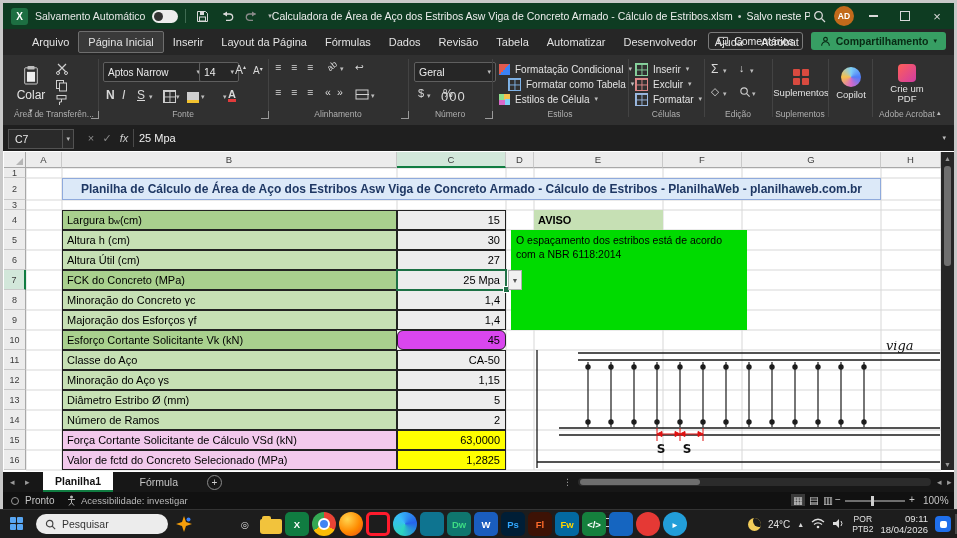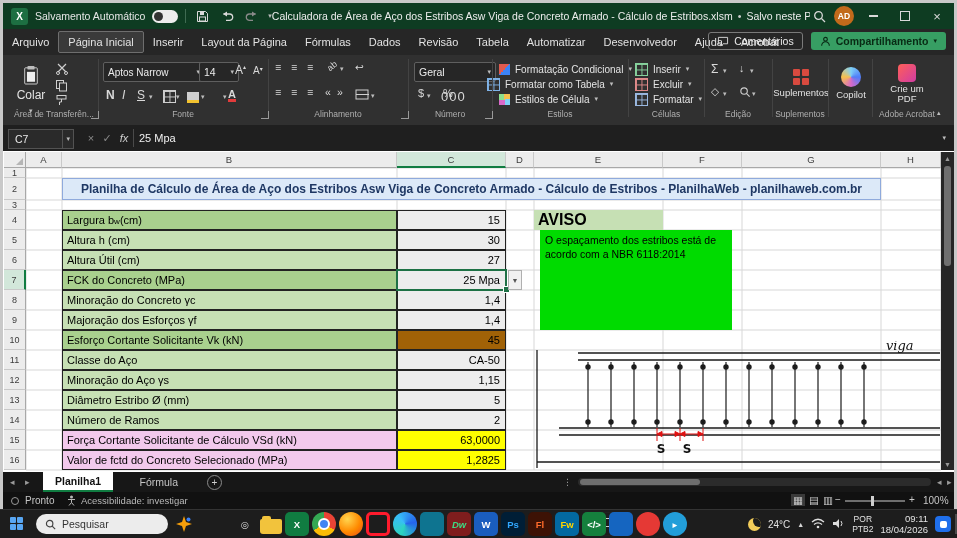--- a/index.html
+++ b/index.html
@@ -26,21 +26,21 @@
   .tb-title .dot{margin:0 5px;color:#cfcfcf}
   .tb-right{display:flex;align-items:center;gap:6px;padding-right:4px;flex:0 0 auto}
   .avatar{width:20px;height:20px;border-radius:50%;background:#c26a1b;color:#fff;font-size:8.5px;
     font-weight:bold;display:flex;align-items:center;justify-content:center}
   .winbtn{width:26px;height:22px;display:flex;align-items:center;justify-content:center;color:#d9d9d9;font-size:13px}
   .min-g{width:9px;height:1.5px;background:#d9d9d9;display:block}
   .max-g{width:8px;height:8px;border:1.2px solid #d9d9d9;display:block}
 
   
   .menubar{position:absolute;left:3px;right:3px;top:29px;height:26px;background:#262626;color:#e2e2e2}
-  .menu-tabs{display:flex;align-items:center;height:100%;padding-left:0;font-size:11px}
+  .menu-tabs{display:flex;align-items:center;height:100%;padding-left:20px;font-size:11px}
   .mtab{padding:4px 9px;white-space:nowrap}
   .mtab.active{background:#3a3a3a;border:1px solid #6e6e6e;border-radius:2px}
   .mbar-right{position:absolute;right:8px;top:3px;display:flex;gap:8px;align-items:center}
   .btn-comments{display:flex;gap:5px;align-items:center;border:1px solid #7a7a7a;border-radius:3px;
     padding:2px 8px;font-size:10.5px;color:#e8e8e8}
   .btn-share{display:flex;gap:5px;align-items:center;background:#379e63;border-radius:3px;
     padding:3px 9px;font-size:10.5px;color:#08२10f;color:#082a14;font-weight:bold}
   .btn-share .car{font-size:7px}
 
   
@@ -90,23 +90,23 @@
   .corner{position:absolute;left:1px;top:1px;width:22px;height:16px;background:#ececec;border-right:1px solid #a8a8a8;border-bottom:1px solid #a8a8a8;box-sizing:border-box}
   .corner::after{content:"";position:absolute;right:2px;bottom:2px;border-left:7px solid transparent;border-bottom:7px solid #b5b5b5}
   .banner{position:absolute;left:59px;top:27px;width:819px;height:22px;box-sizing:border-box;
     border:1px solid #8FAADC;color:#1F3864;font-size:12px;font-weight:600;
     display:flex;align-items:center;justify-content:center;white-space:nowrap;overflow:hidden}
   .tl{position:absolute;left:59px;width:335px;height:20px;box-sizing:border-box;border:1px solid #222;
     font-size:11px;color:#000;display:flex;align-items:center;padding-left:4px;white-space:nowrap;overflow:hidden}
   .tv{position:absolute;left:394px;width:109px;height:20px;box-sizing:border-box;border:1px solid #222;
     font-size:11px;color:#000;display:flex;align-items:center;justify-content:flex-end;padding-right:5px}
   .sub{font-size:8px;align-self:flex-end;padding-bottom:3px}
-  .aviso{position:absolute;left:531px;top:59px;width:129px;height:20px;font-size:16px;font-weight:bold;
+  .aviso{position:absolute;left:531px;top:59px;width:129px;height:20px;font-size:11px;font-weight:bold;
     color:#000;display:flex;align-items:center;padding-left:4px;box-sizing:border-box}
-  .greenbox{position:absolute;left:537px;top:79px;width:192px;height:100px;box-sizing:border-box;
+  .greenbox{position:absolute;left:508px;top:79px;width:236px;height:100px;box-sizing:border-box;
     padding:3px 5px;font-size:10.5px;color:#052e05;line-height:1.35;color:#000}
   .selbox{position:absolute;left:393px;top:118px;width:111px;height:22px;border:2px solid #1E7145;box-sizing:border-box;pointer-events:none}
   .fillhandle{position:absolute;left:500px;top:135px;width:5px;height:5px;background:#1E7145;border:1px solid #fff}
   .dropbtn{position:absolute;left:505px;top:119px;width:14px;height:20px;background:#f1f1f1;border:1px solid #b0b0b0;
     box-sizing:border-box;display:flex;align-items:center;justify-content:center;font-size:7px;color:#555}
   .vscroll{position:absolute;left:938px;top:1px;width:13px;height:318px;background:#262626}
   .vscroll .arr{position:absolute;left:0;width:13px;height:12px;color:#9a9a9a;font-size:7px;display:flex;align-items:center;justify-content:center}
   .vthumb{position:absolute;left:3px;top:14px;width:7px;height:100px;background:#6f6f6f;border-radius:3px}
   .slab{font:600 12px "DejaVu Sans",sans-serif;fill:#111}
   .viga{font:italic 13px "DejaVu Serif",serif;fill:#111}
@@ -324,21 +324,21 @@
   <span class="abs car" style="left:424px;top:37px">▾</span>
   <span class="abs ric" style="left:440px;top:32px;font-size:11px">%</span>
   <span class="abs ric" style="left:438px;top:34px;font-size:13px;letter-spacing:1px">000</span>
 
   
   <div class="styrow" style="left:496px;top:7px">
     <span class="cfic"></span>
     <span>Formatação Condicional</span>
       <span class="car">▾</span>
   </div>
-  <div class="styrow" style="left:484px;top:22px">
+  <div class="styrow" style="left:505px;top:22px">
     <span class="mgrid" style="--c:#7fb3e8"></span>
     <span>Formatar como Tabela</span>
       <span class="car">▾</span>
   </div>
   <div class="styrow" style="left:496px;top:37px">
     <span class="csic"></span>
     <span>Estilos de Célula</span>
       <span class="car">▾</span>
   </div>
 
@@ -495,21 +495,21 @@
       <div class="tv" style="top: 79px; background: rgb(237, 237, 237);">30</div>
       <div class="tl" style="top: 99px; background: rgb(198, 224, 180);">Altura Útil (cm)</div>
       <div class="tv" style="top: 99px; background: rgb(237, 237, 237);">27</div>
       <div class="tl" style="top: 119px; background: rgb(169, 208, 142);">FCK do Concreto (MPa)</div>
       <div class="tv" style="top: 119px; background: rgb(237, 237, 237);">25 Mpa</div>
       <div class="tl" style="top: 139px; background: rgb(198, 224, 180);">Minoração do Concreto γc</div>
       <div class="tv" style="top: 139px; background: rgb(237, 237, 237);">1,4</div>
       <div class="tl" style="top: 159px; background: rgb(198, 224, 180);">Majoração dos Esforços γf</div>
       <div class="tv" style="top: 159px; background: rgb(237, 237, 237);">1,4</div>
       <div class="tl" style="top: 179px; background: rgb(169, 208, 142);">Esforço Cortante Solicitante Vk (kN)</div>
-      <div class="tv" style="top: 179px; background: #a16207;">45</div>
+      <div class="tv" style="top: 179px; background: #d946ef; border-radius: 6px;">45</div>
       <div class="tl" style="top: 199px; background: rgb(198, 224, 180);">Classe do Aço</div>
       <div class="tv" style="top: 199px; background: rgb(237, 237, 237);">CA-50</div>
       <div class="tl" style="top: 219px; background: rgb(198, 224, 180);">Minoração do Aço γs</div>
       <div class="tv" style="top: 219px; background: rgb(237, 237, 237);">1,15</div>
       <div class="tl" style="top: 239px; background: rgb(198, 224, 180);">Diâmetro Estribo Ø (mm)</div>
       <div class="tv" style="top: 239px; background: rgb(237, 237, 237);">5</div>
       <div class="tl" style="top: 259px; background: rgb(198, 224, 180);">Número de Ramos</div>
       <div class="tv" style="top: 259px; background: rgb(237, 237, 237);">2</div>
       <div class="tl" style="top: 279px; background: rgb(242, 201, 236);">Força Cortante Solicitante de Cálculo VSd (kN)</div>
       <div class="tv" style="top: 279px; background: rgb(255, 255, 0);">63,0000</div>
@@ -665,21 +665,21 @@
       <div class="app " style="background: rgb(16, 124, 65);">
         <span style="color: rgb(255, 255, 255);">X</span>
       </div>
       <div class="app chrome">
         <span class="dot"></span>
       </div>
       <div class="app circle" style="background: radial-gradient(circle at 35% 30%, rgb(255, 213, 79), rgb(255, 138, 0) 55%, rgb(230, 74, 25));"></div>
       <div class="app ring" style="background: transparent; border: 3.5px solid rgb(255, 27, 45);"></div>
       <div class="app circle" style="background: conic-gradient(from 200deg, rgb(45, 212, 191), rgb(56, 189, 248), rgb(37, 99, 235), rgb(45, 212, 191));"></div>
       <div class="app " style="background: rgb(14, 116, 144);"></div>
-      <div class="app " style="background: #7f1d1d; font-style: italic;">
+      <div class="app " style="background: #0f766e;">
         <span style="color: rgb(61, 220, 132);">Dw</span>
       </div>
       <div class="app " style="background: rgb(26, 93, 190);">
         <span style="color: rgb(255, 255, 255);">W</span>
       </div>
       <div class="app " style="background: rgb(0, 30, 54);">
         <span style="color: rgb(49, 168, 255);">Ps</span>
       </div>
       <div class="app " style="background: rgb(61, 18, 5);">
         <span style="color: rgb(255, 107, 43);">Fl</span>

